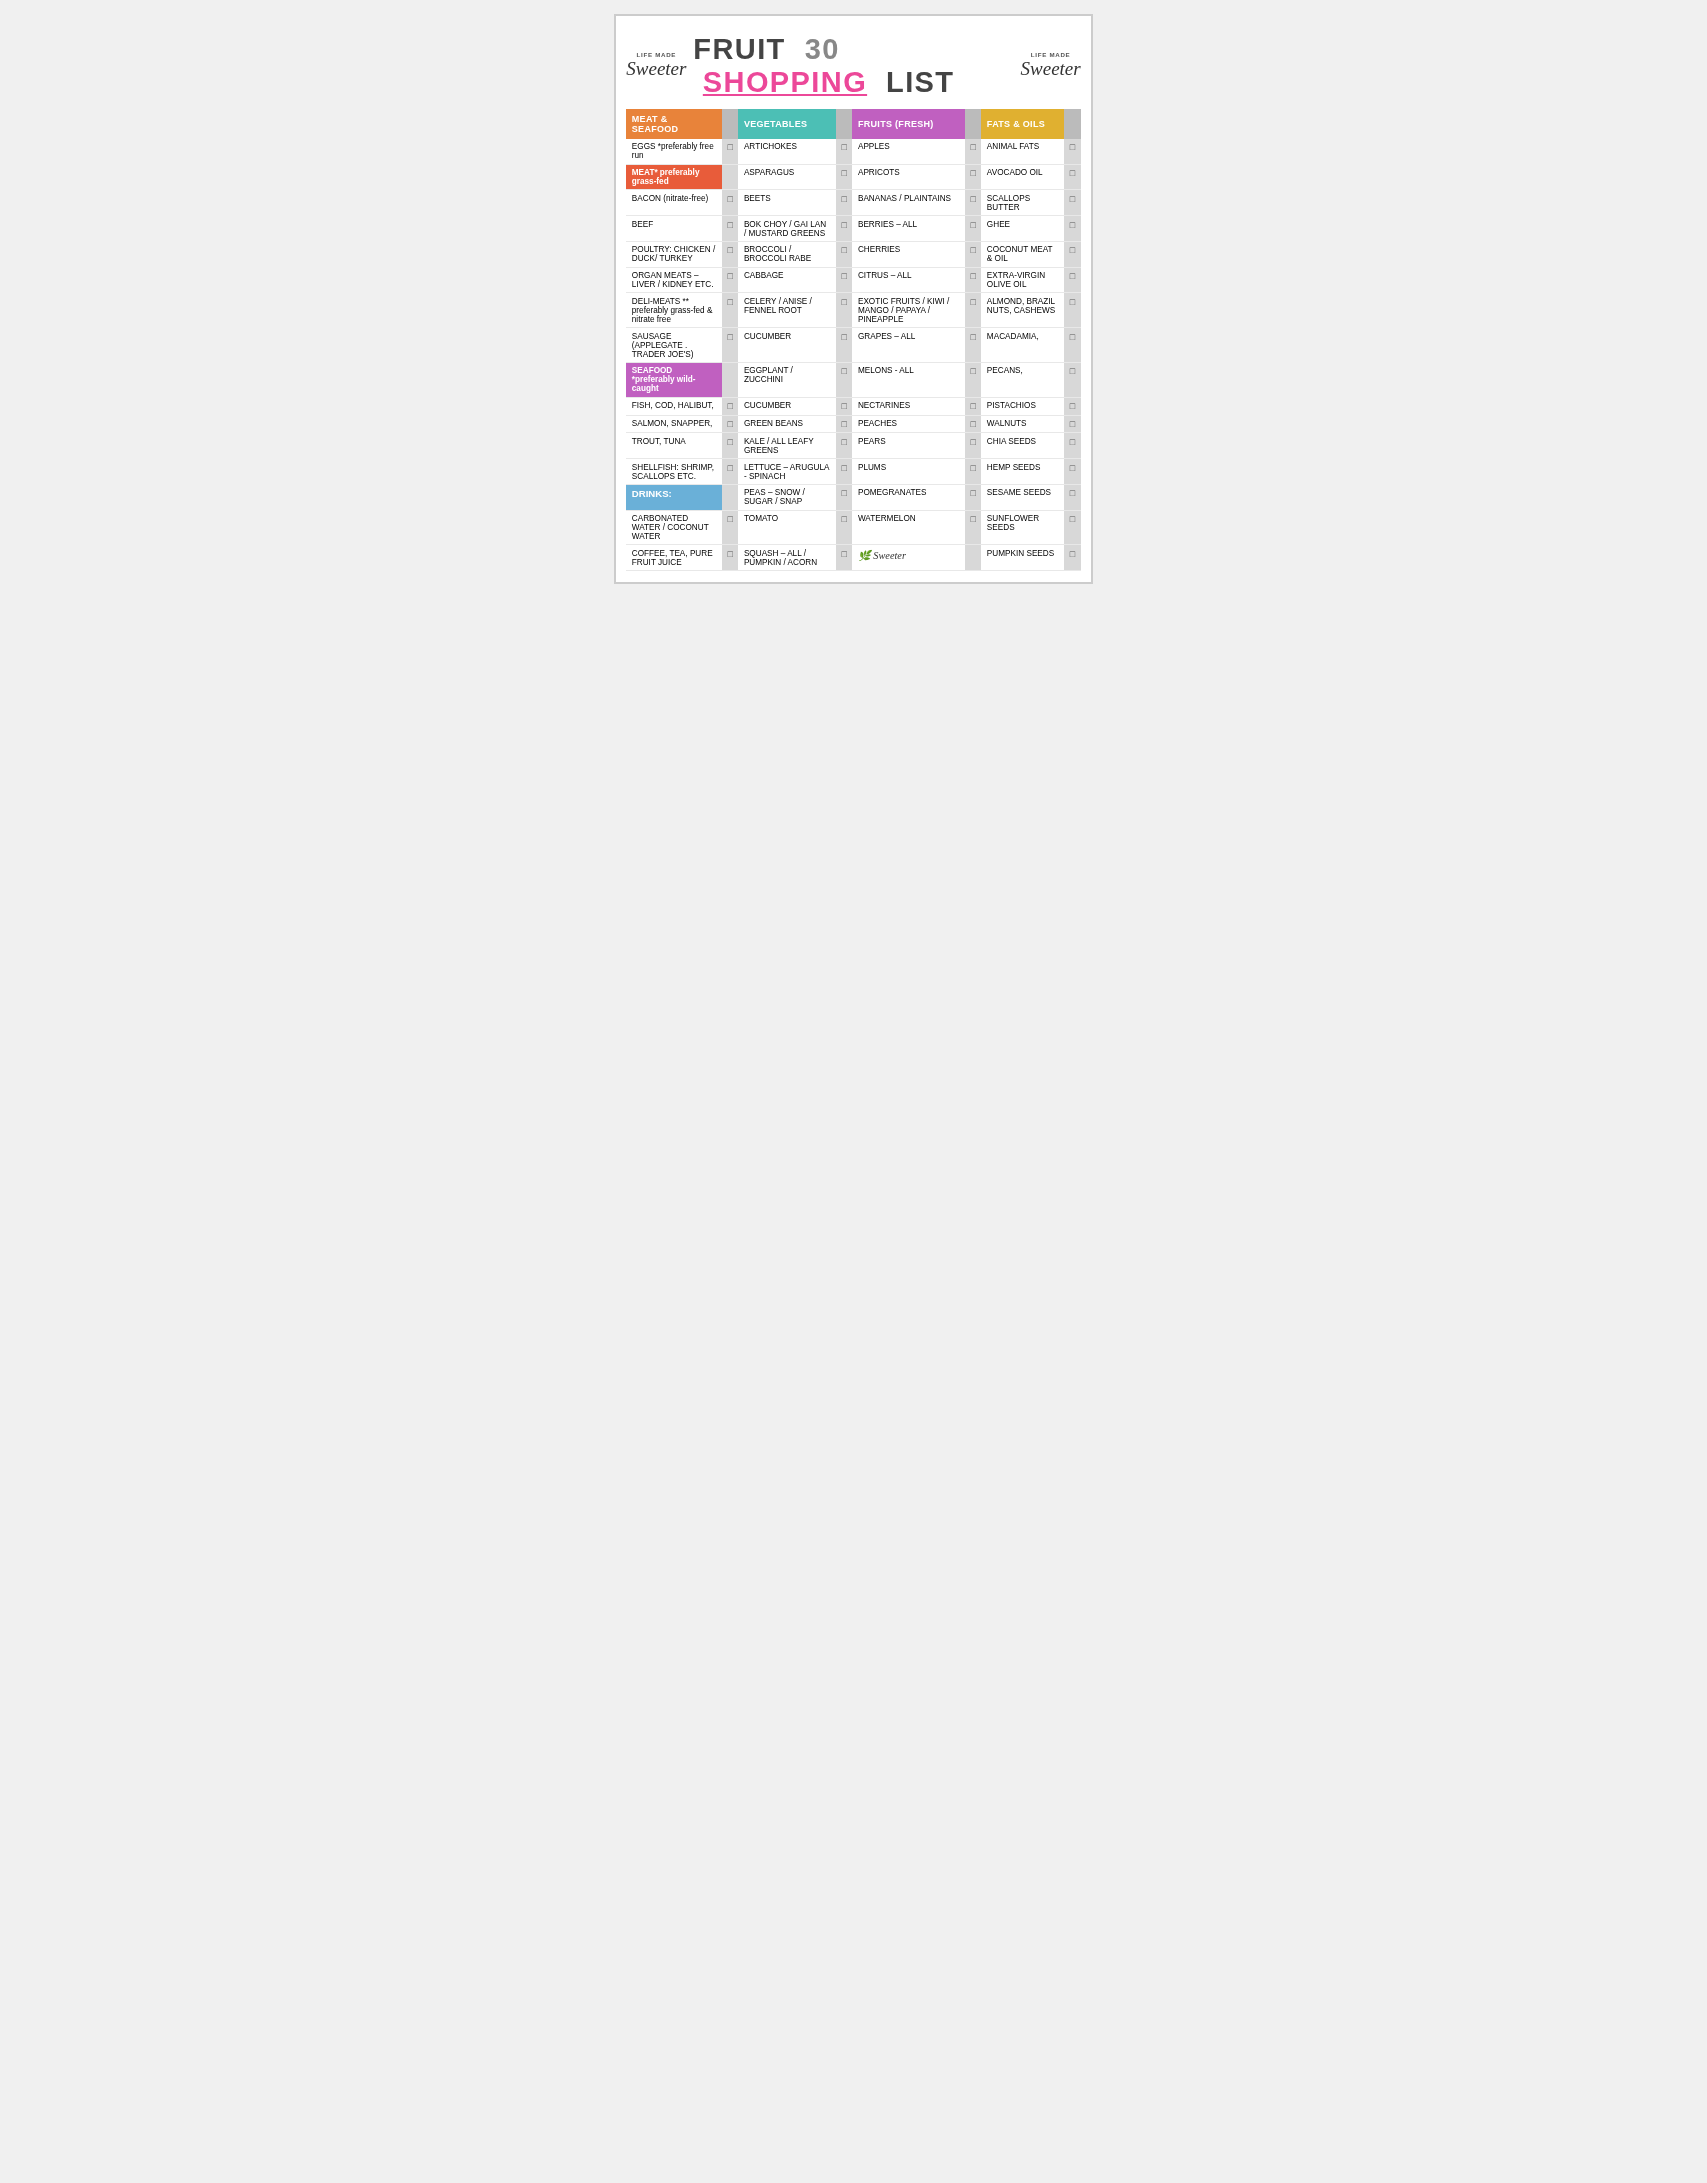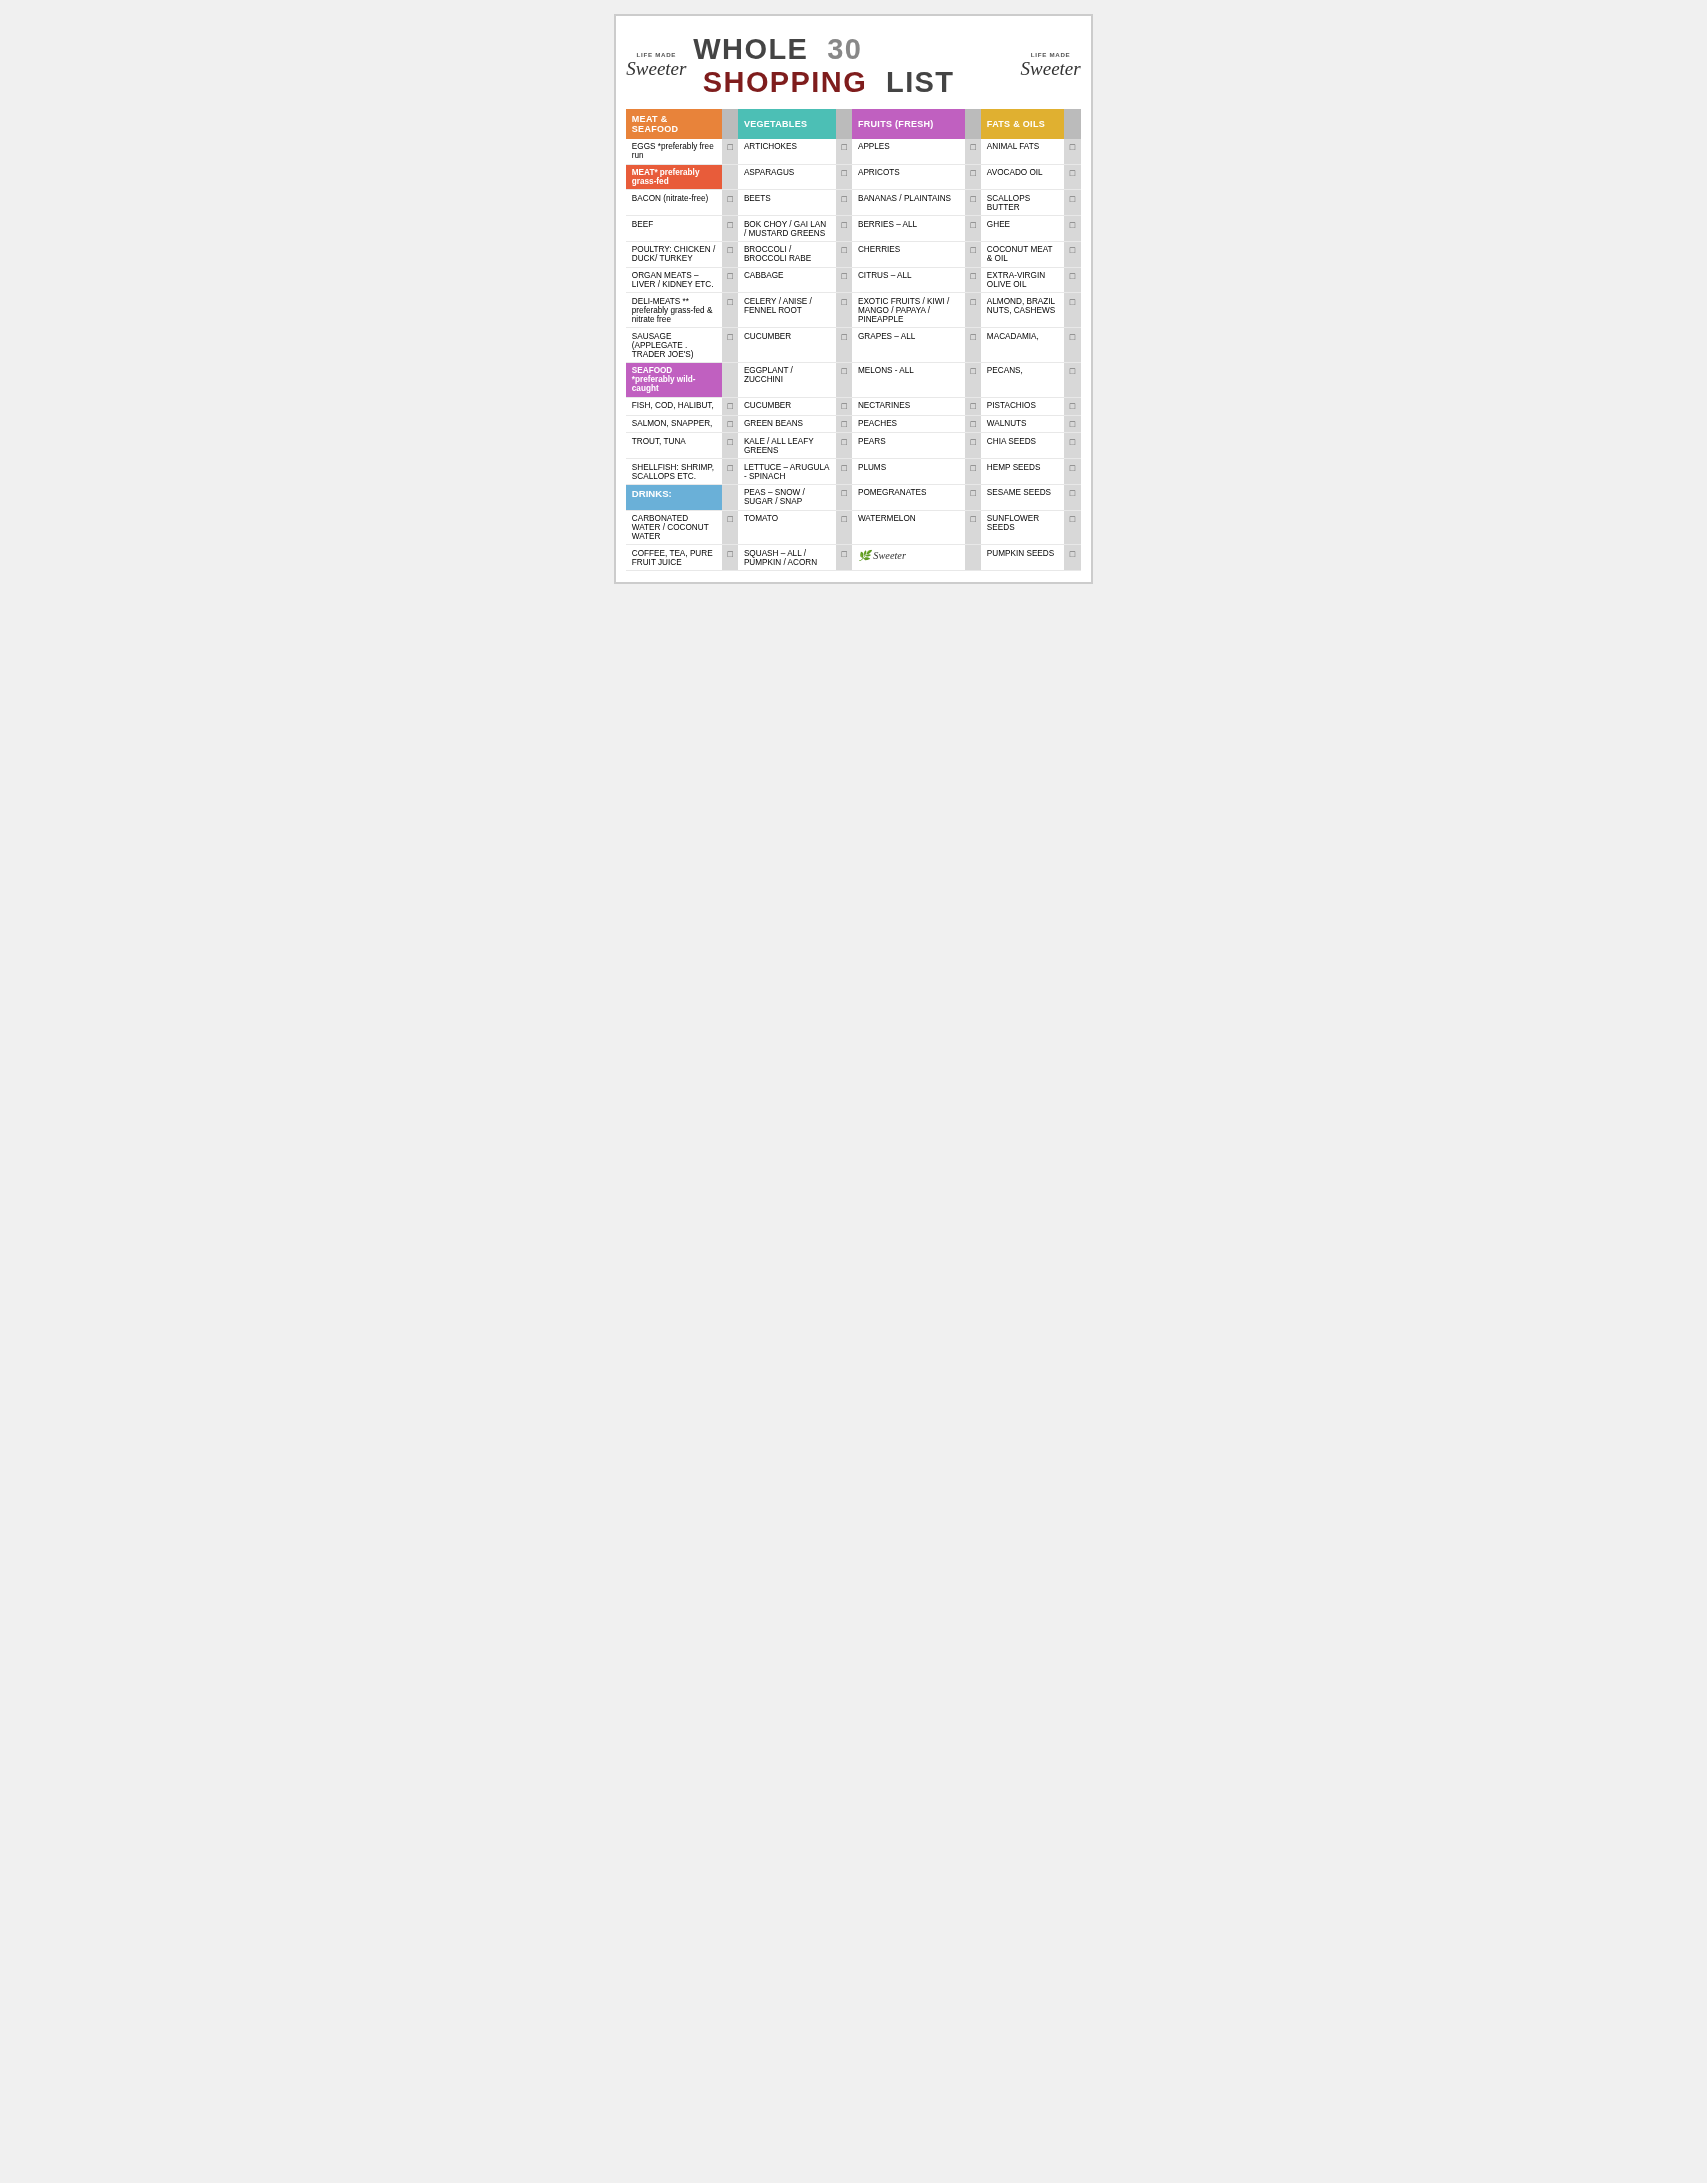--- a/index.html
+++ b/index.html
@@ -45,21 +45,22 @@
     .header-title {
       font-size: 29px;
       font-weight: 900;
       letter-spacing: 1.4px;
       color: #444;
     }
     .header-title span.num {
       color: #888;
     }
     .header-title span.shopping {
-      color: #7f1d1d;
+      color: #ec4899;
+      text-decoration: underline;
     }
     table {
       width: 100%;
       border-collapse: collapse;
       font-size: 8.2px;
     }
     table th {
       padding: 4.8px 5.5px;
       font-weight: bold;
       font-size: 9px;
@@ -87,21 +88,21 @@
 </head>
 <body>
 
 <div class="page">
   <div class="header">
     <div class="logo-wrapper">
       <span class="logo-life">LIFE MADE</span>
       <span class="logo-text">Sweeter</span>
     </div>
     <div class="header-title">
-      <span>WHOLE</span>
+      <span>FRUIT</span>
       &nbsp;<span class="num">30</span>
       &nbsp;<span class="shopping">SHOPPING</span>
       &nbsp;<span>LIST</span>
     </div>
     <div class="logo-wrapper">
       <span class="logo-life">LIFE MADE</span>
       <span class="logo-text">Sweeter</span>
     </div>
   </div>
 

